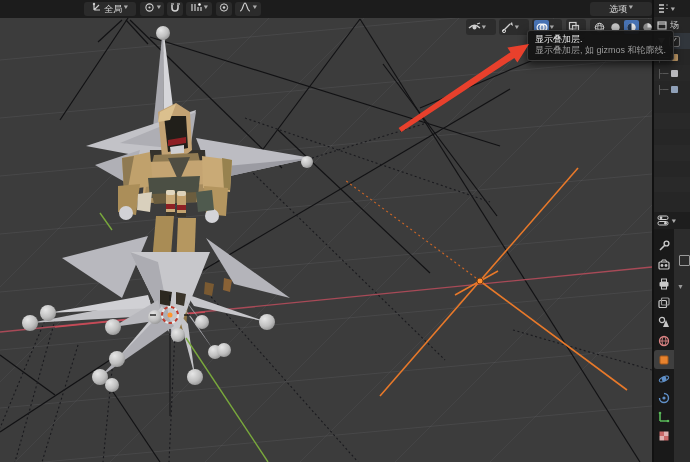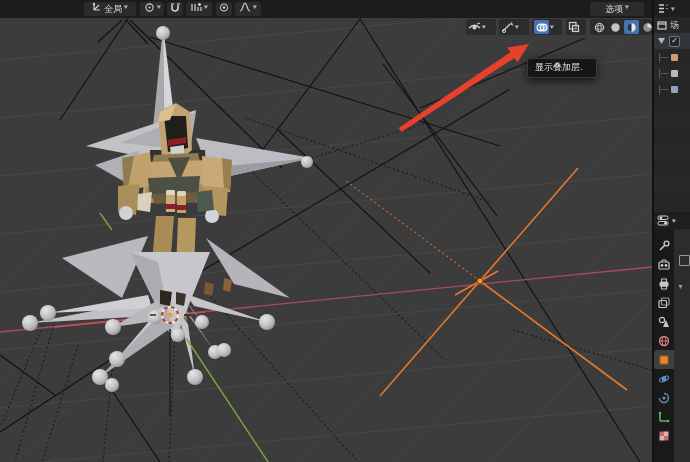--- a/index.html
+++ b/index.html
@@ -13,22 +13,22 @@
   .btn{position:absolute;top:2px;height:14px;background:#2b2b2b;border-radius:3px;
        display:flex;align-items:flex-start;justify-content:center;gap:2px;padding:0 3px;box-sizing:border-box;}
   .btn .lbl{font-size:9px;color:#d9d9d9;line-height:14px;white-space:nowrap;}
   .chev{font-size:7px;color:#ababab;line-height:10px;transform:scaleX(1.2);}
   
   .r2{position:absolute;top:19px;height:16px;background:#2b2b2bee;border-radius:3px;
       display:flex;align-items:center;z-index:28;padding:0 2px;box-sizing:border-box;gap:1px;}
   .seg{width:15px;height:14px;border-radius:2px;display:flex;align-items:center;justify-content:center;}
   .seg.active{background:#4772b3;}
   
-  .tip{position:absolute;left:527px;top:58px;z-index:40;background:#141414f5;border:1px solid #3a3a3a;
-       border-radius:3px;padding:3px 13px 4px 7px;box-shadow:0 3px 8px #000a;white-space:nowrap;}
+  .tip{position:absolute;left:527px;top:30px;z-index:40;background:#141414f5;border:1px solid #3a3a3a;
+       border-radius:3px;padding:3px 7px 4px 7px;box-shadow:0 3px 8px #000a;white-space:nowrap;}
   .tip .t1{font-size:9px;color:#e8e8e8;line-height:11px;}
   .tip .t2{font-size:9px;color:#9b9b9b;line-height:11px;}
   
   .sb{position:absolute;left:652px;top:0;width:38px;height:462px;background:#262626;z-index:35;
       border-left:2px solid #111;box-sizing:border-box;}
   .ol-hdr,.pr-hdr{height:17px;background:#1e1e1e;display:flex;align-items:center;gap:2px;padding-left:3px;}
   .ol-row{height:16px;display:flex;align-items:center;gap:3px;padding-left:3px;font-size:9px;color:#d0d0d0;}
   .ol-row:nth-child(odd){background:#282828;}
   .ol-fill{height:95px;background:repeating-linear-gradient(#262626 0 16px,#292929 16px 32px);}
   .cb{width:9px;height:9px;background:#262626;border:1px solid #777;border-radius:2px;
@@ -255,21 +255,21 @@
         <circle cx="5.5" cy="5.5" r="4" fill="none" stroke="#cfcfcf" stroke-width="1.1"></circle>
         <circle cx="5.5" cy="5.5" r="1.4" fill="#cfcfcf"></circle>
       </svg>
     </div>
     <div class="btn" style="left:235px;width:26px;">
       <svg width="12" height="10" viewBox="0 0 12 10">
         <path d="M1 9 C4 9 4 1 6 1 C8 1 8 9 11 9" fill="none" stroke="#cfcfcf" stroke-width="1.2"></path>
       </svg>
       <span class="chev">▾</span>
     </div>
-    <div class="btn" style="left:590px;width:54px;">
+    <div class="btn" style="left:590px;width:62px;">
       <span class="lbl">选项</span>
       <span class="chev">▾</span>
     </div>
   </div>
 
   <div class="r2" style="left:466px;width:30px;">
     <svg width="13" height="11" viewBox="0 0 13 11">
       <path d="M1 6 Q6.5 0.5 12 6" fill="none" stroke="#d0d0d0" stroke-width="1.3"></path>
       <circle cx="6.5" cy="5.6" r="2" fill="#d0d0d0"></circle>
       <path d="M9 2 L12 1" stroke="#d0d0d0" stroke-width="1.2"></path>
@@ -322,20 +322,21 @@
       <svg width="11" height="11" viewBox="0 0 11 11">
         <circle cx="5.5" cy="5.5" r="4.2" fill="#8e8e8e"></circle>
         <path d="M5.5 1.3 A4.2 4.2 0 0 1 9.7 5.5 L5.5 5.5 Z" fill="#dadada"></path>
       </svg>
     </div>
     <span class="chev">▾</span>
   </div>
 
   <div class="tip">
     <div class="t1">显示叠加层.</div>
+    <div class="t2">显示叠加层, 如 gizmos 和轮廓线.</div>
   </div>
 
   <svg style="position:absolute;left:0;top:0;z-index:50;pointer-events:none;" width="652" height="462" viewBox="0 0 652 462">
     <polygon fill="#e8402c" points="529,44 517.4,62.6 514.3,58 401.4,132.1 398.6,127.9 510.5,52.2 507.4,47.6"></polygon>
   </svg>
 
   <div class="sb">
 
     <div class="ol-hdr">
       <svg width="12" height="11" viewBox="0 0 12 11">

